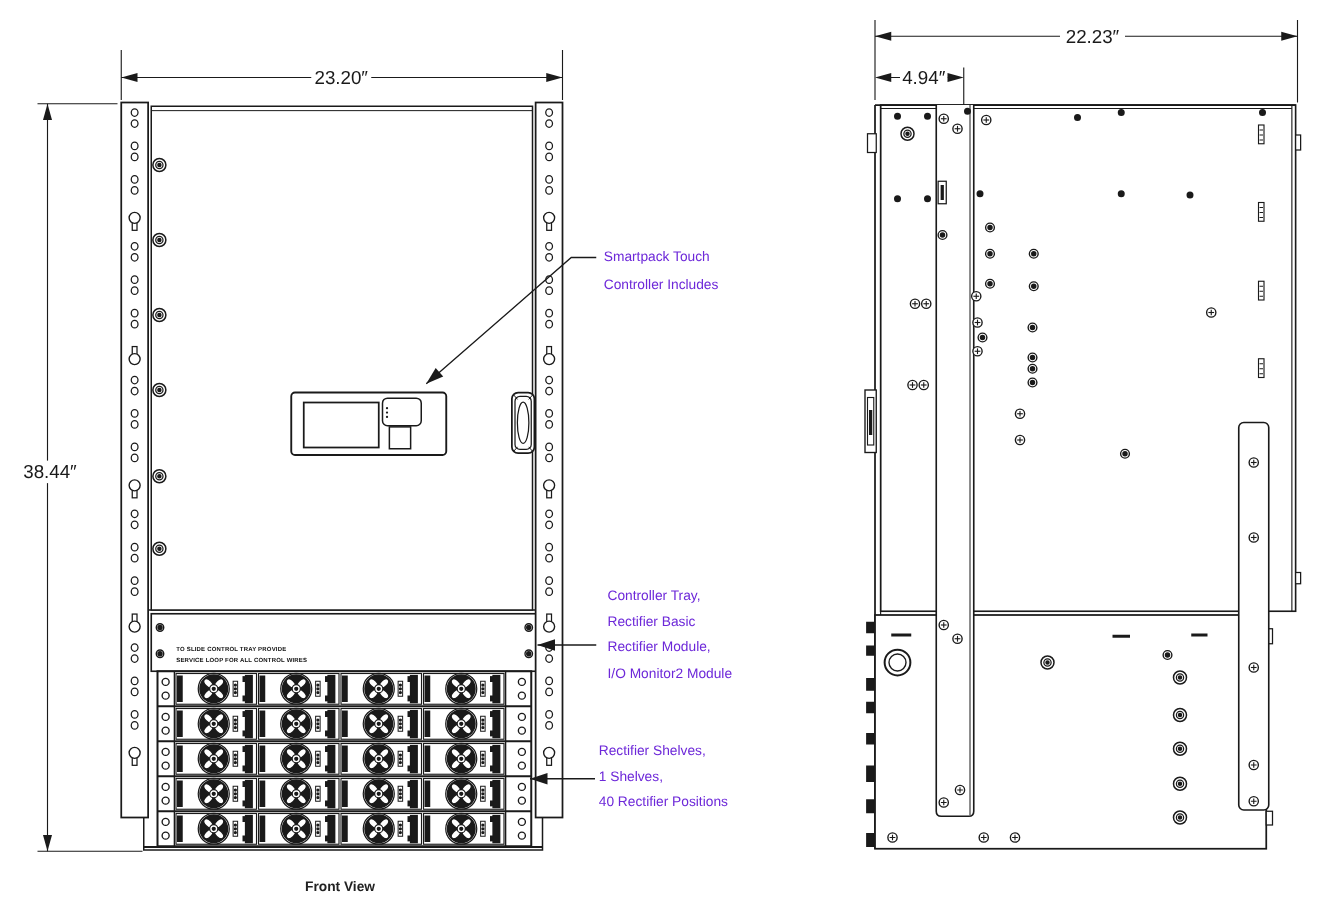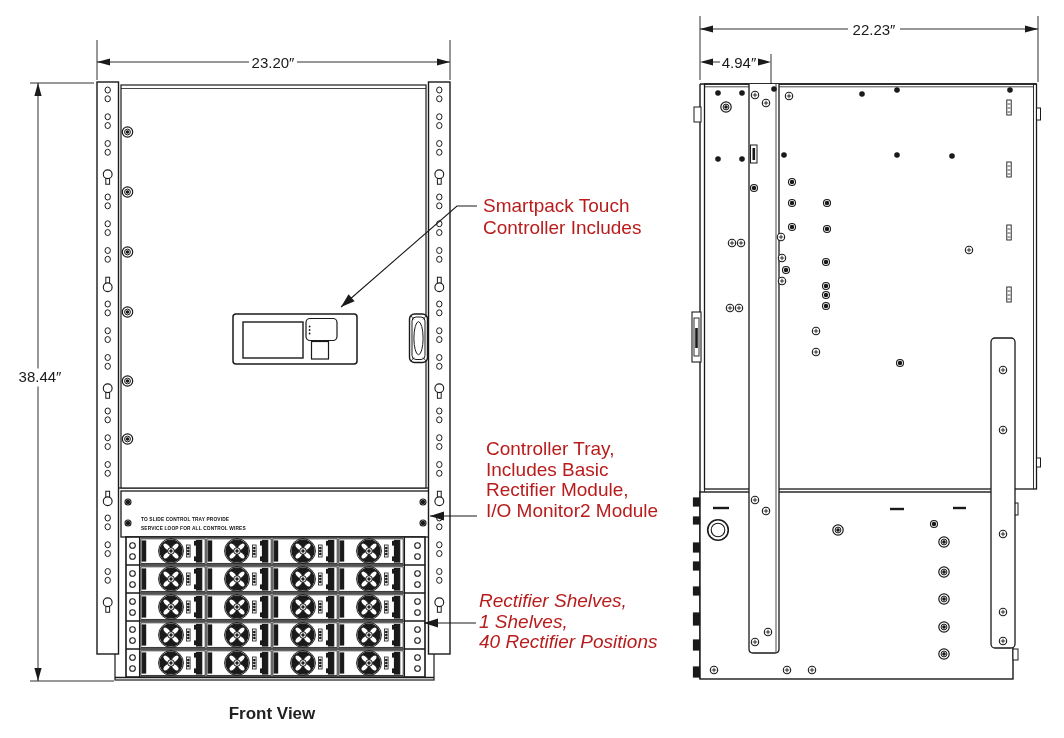--- a/index.html
+++ b/index.html
@@ -4,23 +4,23 @@
 <style>
   html,body{margin:0;padding:0;}
   body{
     width:1064px;height:738px;position:relative;background:#ffffff;overflow:hidden;
     font-family:"Liberation Sans", sans-serif;color:#1a1a1a;
   }
   #stage{position:absolute;left:0;top:0;width:1064px;height:738px;}
   svg text{font-family:"Liberation Sans", sans-serif;fill:#1a1a1a;}
   .dim-text{font-size:15px;}
   .tiny-text{font-size:4.8px;font-weight:bold;letter-spacing:.15px;fill:#111;}
-  .callout{position:absolute;font-size:19px;line-height:20.5px;color:#b91c1c;white-space:nowrap;}
+  .callout{position:absolute;font-size:11px;line-height:20.5px;color:#6d28d9;white-space:nowrap;}
   .callout.two{line-height:22px;}
-  .caption{position:absolute;width:180px;text-align:center;font-size:17px;font-weight:bold;color:#222;}
+  .caption{position:absolute;width:180px;text-align:center;font-size:11px;font-weight:bold;color:#222;}
 </style>
 </head>
 <body>
 
 <div id="stage">
 <svg id="diagram" width="1064" height="738" viewBox="0 0 1064 738">
 
   <g id="front-view" stroke="#1a1a1a" fill="none" stroke-width="1.2">
 
     <rect x="115" y="488" width="319" height="192" fill="#fff"></rect>
@@ -798,27 +798,27 @@
         <polygon points="424,623 438,618.4 438,627.6"></polygon>
       </g>
 </svg>
 
 
 <div class="callout two" id="callout-display" style="left:483px;top:195px;">
   <div>Smartpack Touch</div>
   <div>Controller Includes</div>
 </div>
 
-<div class="callout" id="callout-tray" style="left:486px;top:439px;">
+<div class="callout" id="callout-tray" style="left:486px;top:467px;">
   <div>Controller Tray,</div>
-  <div>Includes Basic</div>
+  <div>Rectifier Basic</div>
   <div>Rectifier Module,</div>
   <div>I/O Monitor2 Module</div>
 </div>
 
-<div class="callout" id="callout-shelves" style="left:479px;top:591px;font-style:italic;">
+<div class="callout" id="callout-shelves" style="left:479px;top:591px;">
   <div>Rectifier Shelves,</div>
   <div>1 Shelves,</div>
   <div>40 Rectifier Positions</div>
 </div>
 
 <div class="caption" style="left:182px;top:704px;">Front View</div>
 </div>
 
 </body></html>

